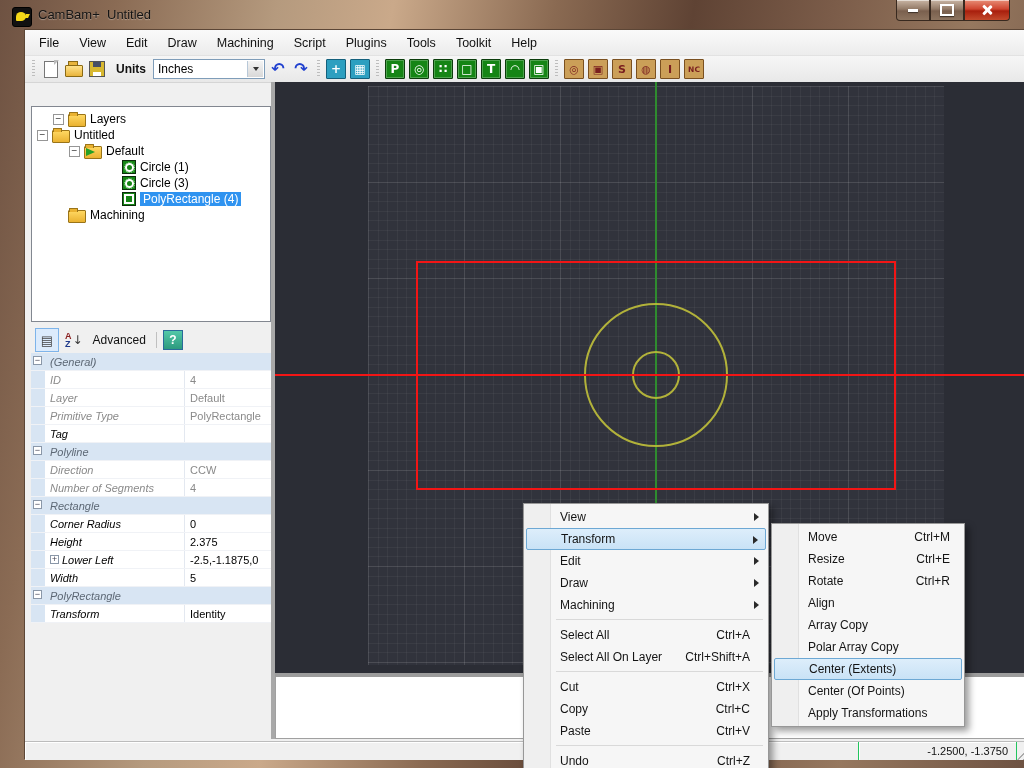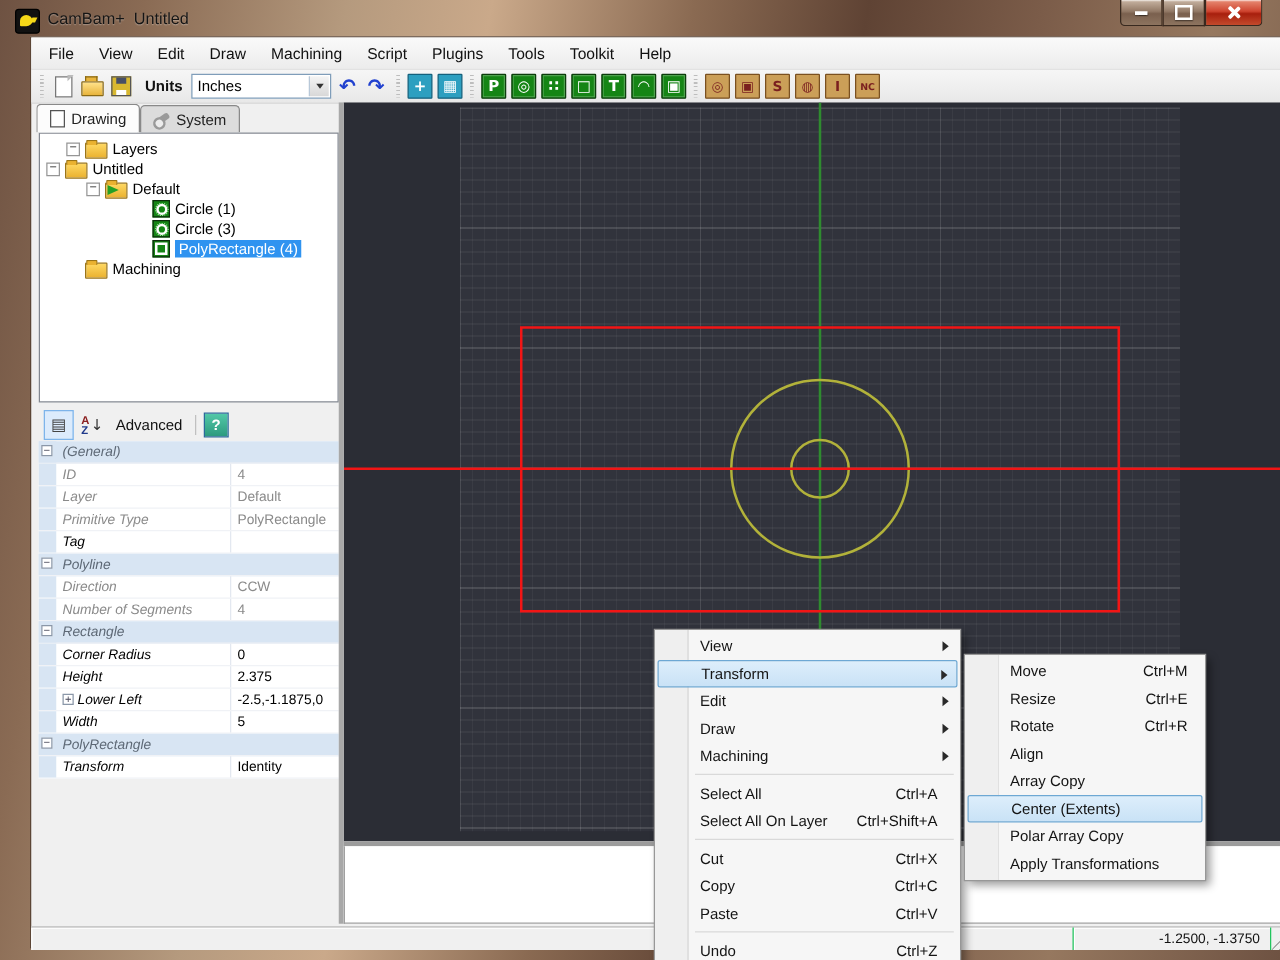--- a/index.html
+++ b/index.html
@@ -220,30 +220,20 @@
 
       <span class="tb-icon g-tan">◎</span>
           <span class="tb-icon g-tan">▣</span>
           <span class="tb-icon g-tan">S</span>
           <span class="tb-icon g-tan">◍</span>
           <span class="tb-icon g-tan">I</span>
           <span class="tb-icon g-tan small">NC</span>
         </span>
     </div>
 
-    <div class="abs tabrow">
-      <span class="tab active">
-        <span class="tab-page"></span>
-        <span>Drawing</span>
-      </span>
-      <span class="tab">
-        <span class="tab-wrench"></span>
-        <span>System</span>
-      </span>
-    </div>
 
     <div class="abs treebox">
 
         <div class="trow lvl1">
           <span class="exp exp-minus"></span>
           <span class="tico ic-folder"></span>
           <span class="tlabel">Layers</span>
         </div>
 
         <div class="trow lvl0">
@@ -523,32 +513,37 @@
         <span class="mi-shortcut"></span>
 
       </div>
 
       <div class="menu-item">
         <span class="mi-label">Array Copy</span>
         <span class="mi-shortcut"></span>
 
       </div>
 
+      <div class="menu-item">
+        <span class="mi-label">Polar Array Copy</span>
+        <span class="mi-shortcut"></span>
+
+      </div>
+
       <div class="menu-item hl">
         <span class="mi-label">Center (Extents)</span>
         <span class="mi-shortcut"></span>
 
       </div>
 
       <div class="menu-item">
-        <span class="mi-label">Polar Array Copy</span>
-        <span class="mi-shortcut"></span>
-
-      </div>
-
+        <span class="mi-label">Center (Of Points)</span>
+        <span class="mi-shortcut"></span>
+
+      </div>
 
       <div class="menu-item">
         <span class="mi-label">Apply Transformations</span>
         <span class="mi-shortcut"></span>
 
       </div>
     </div>
 
 </div>
 

